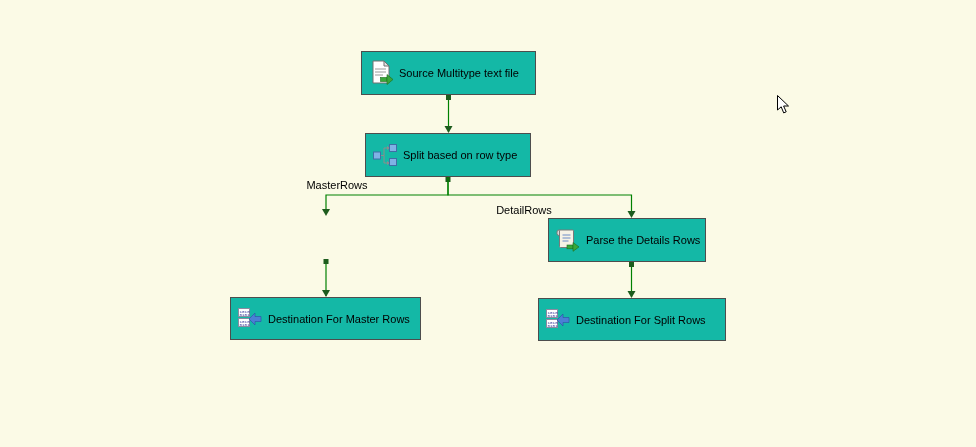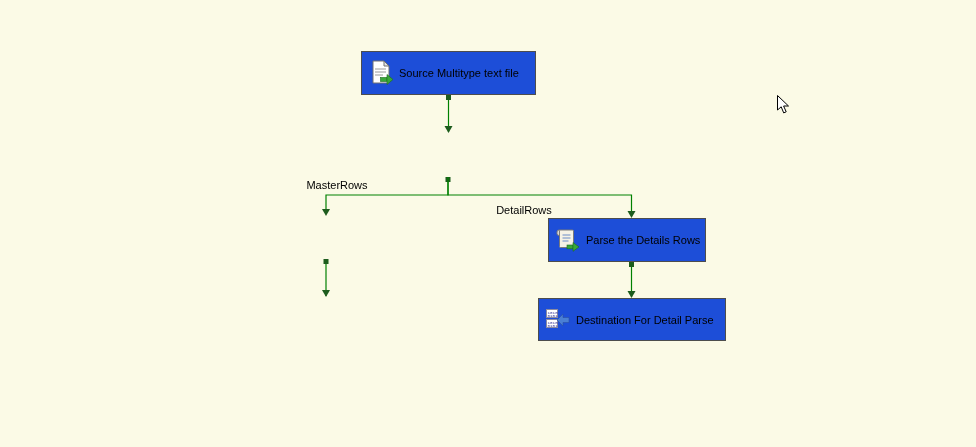--- a/index.html
+++ b/index.html
@@ -10,21 +10,21 @@
     overflow:hidden;
     font-family:"Liberation Sans", sans-serif;
   }
   .edges{position:absolute;left:0;top:0;width:976px;height:447px;}
   .edge-line{stroke:#008000;stroke-width:1.2;fill:none;}
   .edge-start{fill:#1d5c1d;}
   .edge-arrow{fill:#1d5c1d;}
   .edge-label{font-family:"Liberation Sans", sans-serif;font-size:11px;fill:#000;}
   .node{
     position:absolute;
-    background:#1d4ed8;
+    background:#14b8a6;
     border:1px solid #4d4d4d;
     box-sizing:border-box;
     display:flex;
     align-items:center;
     gap:5px;
     padding:0 8px 0 6px;
     font-size:11px;
     color:#000;
   }
   .node .icon{display:inline-flex;flex:0 0 auto;}
@@ -78,50 +78,77 @@
         <line x1="7" y1="9" x2="18" y2="9" stroke="#9a9a9a"></line>
         <line x1="7" y1="12" x2="18" y2="12" stroke="#9a9a9a"></line>
         <line x1="7" y1="15" x2="15" y2="15" stroke="#9a9a9a"></line>
         <rect x="12.5" y="17.5" width="6.5" height="4" fill="#39a839" stroke="#1d6b1d" stroke-width="0.6"></rect>
         <polygon points="19,14.5 25,19.5 19,24.5" fill="#39a839" stroke="#1d6b1d" stroke-width="0.6"></polygon>
       </svg>
     </span>
     <span class="node-label">Source Multitype text file</span>
   </div>
 
+  <div class="node" style="left:365px;top:133px;width:166px;height:44px">
+    <span class="icon">
+      <svg width="26" height="26" viewBox="0 0 26 26">
+        <path d="M8.5,13.5 H12 M12,13.5 V6 H16.5 M12,13.5 V21 H16.5" stroke="#8c8c8c" fill="none"></path>
+        <polygon points="15,4 18,6 15,8" fill="#8c8c8c"></polygon>
+        <polygon points="15,19 18,21 15,23" fill="#8c8c8c"></polygon>
+        <rect x="1.5" y="10" width="7" height="7" fill="#7fb2e5" stroke="#3f6ea5"></rect>
+        <rect x="17.5" y="2.5" width="7" height="7" fill="#7fb2e5" stroke="#3f6ea5"></rect>
+        <rect x="17.5" y="16.5" width="7" height="7" fill="#7fb2e5" stroke="#3f6ea5"></rect>
+      </svg>
+    </span>
+    <span class="node-label">Split based on row type</span>
+  </div>
 
 
   <div class="node" style="left:548px;top:218px;width:158px;height:44px">
     <span class="icon">
       <svg width="26" height="26" viewBox="0 0 26 26">
         <rect x="2" y="3" width="4.5" height="5.5" rx="2" fill="#d9d9d9" stroke="#7a7a7a"></rect>
         <rect x="4.5" y="3" width="14" height="17.5" rx="1" fill="#f5f2e6" stroke="#7a7a7a"></rect>
         <line x1="7.5" y1="8" x2="15.5" y2="8" stroke="#6b8cc7"></line>
         <line x1="7.5" y1="11" x2="15.5" y2="11" stroke="#6b8cc7"></line>
         <line x1="7.5" y1="14" x2="13.5" y2="14" stroke="#6b8cc7"></line>
         <rect x="12" y="18" width="6" height="3.8" fill="#39a839" stroke="#1d6b1d" stroke-width="0.6"></rect>
         <polygon points="18,15.5 24,19.9 18,24.3" fill="#39a839" stroke="#1d6b1d" stroke-width="0.6"></polygon>
       </svg>
     </span>
     <span class="node-label">Parse the Details Rows</span>
   </div>
 
+  <div class="node" style="left:230px;top:297px;width:191px;height:43px">
+    <span class="icon">
+      <svg width="26" height="26" viewBox="0 0 26 26">
+        <rect x="1.5" y="2.5" width="11" height="8" fill="#ffffff" stroke="#8a8aa0"></rect>
+        <text x="2.6" y="6.5" font-size="4.2" fill="#333399" font-family="Liberation Mono, monospace">1010</text>
+        <text x="2.6" y="10" font-size="4.2" fill="#333399" font-family="Liberation Mono, monospace">0101</text>
+        <rect x="1.5" y="12.5" width="11" height="8" fill="#ffffff" stroke="#8a8aa0"></rect>
+        <text x="2.6" y="16.5" font-size="4.2" fill="#333399" font-family="Liberation Mono, monospace">1010</text>
+        <text x="2.6" y="20" font-size="4.2" fill="#333399" font-family="Liberation Mono, monospace">0101</text>
+        <polygon points="24,10.5 18,10.5 18,7 12,13 18,19 18,15.5 24,15.5" fill="#4a7fd4" stroke="#2a4fa4" stroke-width="0.6"></polygon>
+      </svg>
+    </span>
+    <span class="node-label">Destination For Master Rows</span>
+  </div>
 
   <div class="node" style="left:538px;top:298px;width:188px;height:43px">
     <span class="icon">
       <svg width="26" height="26" viewBox="0 0 26 26">
         <rect x="1.5" y="2.5" width="11" height="8" fill="#ffffff" stroke="#8a8aa0"></rect>
         <text x="2.6" y="6.5" font-size="4.2" fill="#333399" font-family="Liberation Mono, monospace">1010</text>
         <text x="2.6" y="10" font-size="4.2" fill="#333399" font-family="Liberation Mono, monospace">0101</text>
         <rect x="1.5" y="12.5" width="11" height="8" fill="#ffffff" stroke="#8a8aa0"></rect>
         <text x="2.6" y="16.5" font-size="4.2" fill="#333399" font-family="Liberation Mono, monospace">1010</text>
         <text x="2.6" y="20" font-size="4.2" fill="#333399" font-family="Liberation Mono, monospace">0101</text>
         <polygon points="24,10.5 18,10.5 18,7 12,13 18,19 18,15.5 24,15.5" fill="#4a7fd4" stroke="#2a4fa4" stroke-width="0.6"></polygon>
       </svg>
     </span>
-    <span class="node-label">Destination For Detail Parse</span>
+    <span class="node-label">Destination For Split Rows</span>
   </div>
 
   <svg class="cursor" viewBox="0 0 13 20">
     <path d="M0.5,0.5 L0.5,15 L4.2,11.8 L6.7,17.9 L9.2,16.8 L6.6,11 L11.5,11 Z" fill="#ffffff" stroke="#000000" stroke-width="1"></path>
   </svg>
 
 </div>
 
 </body></html>

